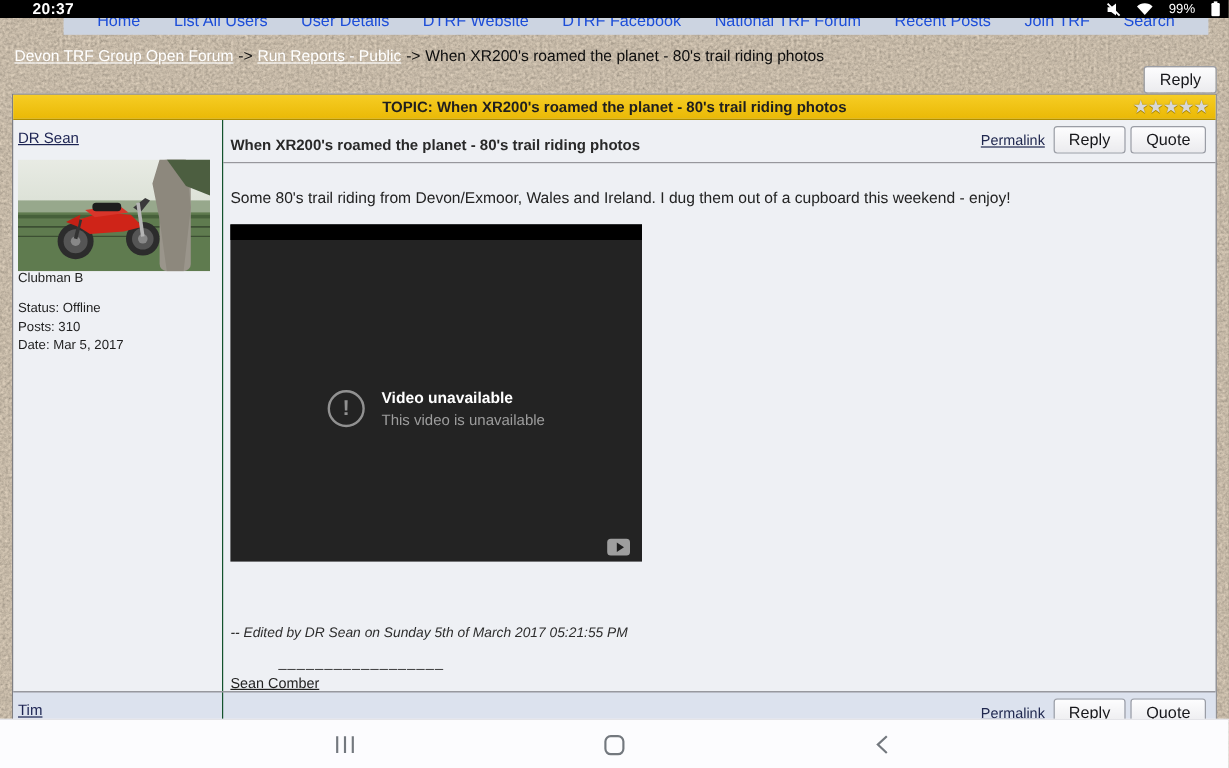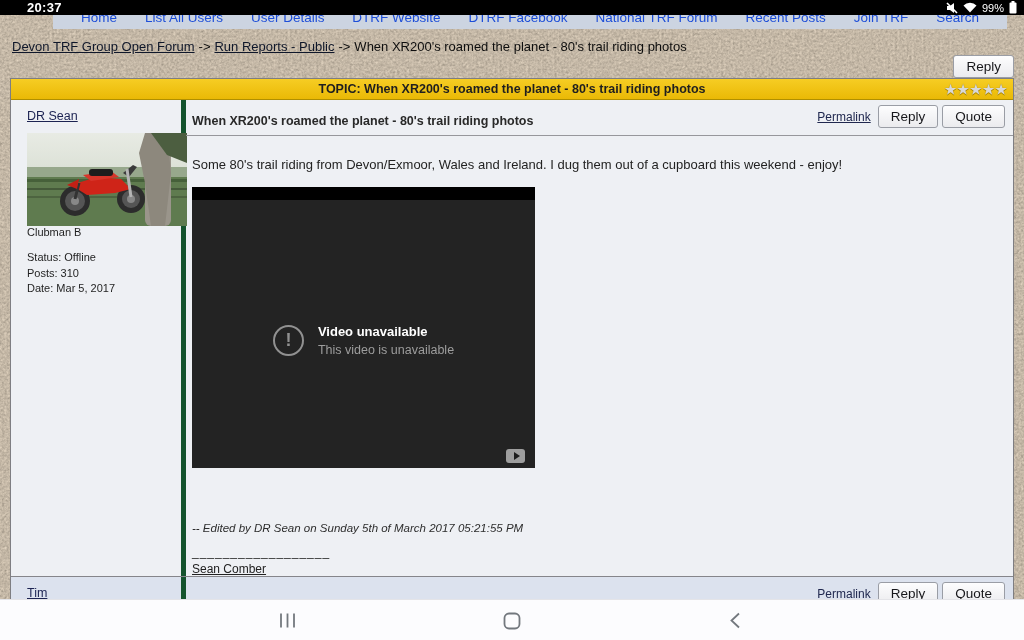--- a/index.html
+++ b/index.html
@@ -3,31 +3,31 @@
 <meta charset="utf-8">
 <style>
   * { margin:0; padding:0; box-sizing:border-box; }
   html,body { width:1024px; height:640px; overflow:hidden; }
   body { position:relative; font-family:"Liberation Sans", sans-serif; background:#8b7b67; }
   svg.bg-texture { position:absolute; top:0; left:0; z-index:0; }
 
   
   .status-bar { position:absolute; top:0; left:0; width:1024px; height:15px; background:#000; z-index:40; color:#fff; }
   .status-time { position:absolute; left:27px; top:0; font-size:13px; font-weight:700; line-height:15px; letter-spacing:.3px; }
-  .status-right { position:absolute; right:7px; top:0; height:15px; display:flex; align-items:center; gap:5px; }
+  .status-right { position:absolute; right:7px; top:0; height:15px; display:flex; align-items:center; gap:13px; }
   .status-right .pct { font-size:11px; font-weight:400; }
 
   
   .menu-bar { position:absolute; left:53px; top:3px; width:954px; height:26px; background:#ccd4e1; z-index:5;
               display:flex; align-items:flex-end; justify-content:space-around; padding:0 14px 4px; }
   .menu-item { font-size:13.5px; color:#1d4ed8; white-space:nowrap; cursor:pointer; }
 
   
   .breadcrumb { position:absolute; top:39px; left:12px; z-index:5; font-size:13px; color:#0e0e0e; }
-  .breadcrumb a { color:#0f172a; text-decoration:underline; cursor:pointer; }
+  .breadcrumb a { color:#ffffff; text-decoration:underline; cursor:pointer; }
   .breadcrumb .sep { padding:0 4px; }
 
   
   .btn { display:inline-block; background:linear-gradient(#fdfdfe,#ebebee); border:1px solid #9a9da5; border-radius:3px;
          font-family:inherit; font-size:13.5px; color:#17171b; padding:2px 12px; height:23px; line-height:17px; cursor:pointer; }
   .top-actions { position:absolute; top:55px; right:10px; z-index:5; display:flex; gap:5px; }
 
   
   .forum-table { position:absolute; left:10px; top:78px; width:1004px; height:562px; z-index:4;
                  border:1px solid #7e7e82; background:#eef0f4; display:flex; flex-direction:column; }
@@ -35,21 +35,21 @@
   .th-left { width:175px; border-right:1px solid #85858a; display:flex; align-items:center; justify-content:center;
              font-weight:700; font-size:12.5px; color:#1f1f1f; }
   .th-right { flex:1; position:relative; display:flex; align-items:center; justify-content:center;
               font-weight:700; font-size:12.5px; color:#1f1f1f; }
   .stars { position:absolute; right:5px; top:50%; transform:translateY(-50%); font-size:13px; color:#d8d8d8;
            text-shadow:0 1px 0 #a88500, 0 0 1px #8a7000; letter-spacing:1px; cursor:pointer; }
 
   .post-row { display:flex; }
   .row-1 { flex:0 0 456px; }
   .row-2 { flex:1; border-top:1px solid #85858a; background:#dce2ee; }
-  .cell-left { width:175px; border-right:5px solid #14532d; padding:6px 16px; }
+  .cell-left { width:175px; border-right:1px solid #14532d; padding:6px 4px; }
   .cell-main { flex:1; position:relative; }
 
   .author-link { display:inline-block; font-size:12.5px; color:#1c2352; text-decoration:underline; cursor:pointer; }
   .avatar-1 { display:block; width:160px; height:93px; margin-top:9px; }
   .avatar-2 { display:block; width:90px; height:26px; margin-top:7px; margin-left:2px; }
   .rank { font-size:11px; color:#1f1f1f; }
   .meta { font-size:11px; color:#1f1f1f; margin-top:12px; line-height:1.42; }
 
   .post-head { display:flex; justify-content:space-between; align-items:flex-end;
                padding:5px 8px 7px 6px; border-bottom:1px solid #97979c; }
@@ -66,21 +66,21 @@
   .unavail { display:flex; align-items:center; gap:14px; transform:translateY(6px); }
   .unavail-icon { width:31px; height:31px; border:2px solid #919191; border-radius:50%; color:#919191;
                   display:flex; align-items:center; justify-content:center; font-size:18px; font-weight:700; }
   .unavail-title { font-size:13px; font-weight:700; color:#ffffff; margin-bottom:4px; }
   .unavail-sub { font-size:12.5px; color:#9d9d9d; }
   .yt-logo { position:absolute; right:10px; bottom:5px; width:19px; height:14px; background:#9e9e9e; border-radius:3px;
              display:flex; align-items:center; justify-content:center; cursor:pointer; }
   .yt-play { width:0; height:0; border-left:6px solid #1d1d1d; border-top:4px solid transparent; border-bottom:4px solid transparent; margin-left:2px; }
 
   .edited { margin-top:54px; font-size:11.5px; font-style:italic; color:#2d2d2d; }
-  .sig-divider { margin-top:14px; font-size:12px; color:#2a2a2a; line-height:9px; letter-spacing:1px; }
+  .sig-divider { margin-top:14px; font-size:12px; color:#2a2a2a; line-height:9px; letter-spacing:1px;margin-left:40px; }
   .sig-name { font-size:12px; color:#222; margin-top:5px;text-decoration:underline; }
 
   
   .android-nav { position:absolute; bottom:0; left:0; width:1024px; height:41px; background:#fcfcfe;
                  border-top:1px solid #e4e4e8; z-index:30; }
   .nav-icon { position:absolute; top:12px; cursor:pointer; }
   .nav-recents { left:279px; }
   .nav-home   { left:503px; }
   .nav-back   { left:729px; }
 </style>

